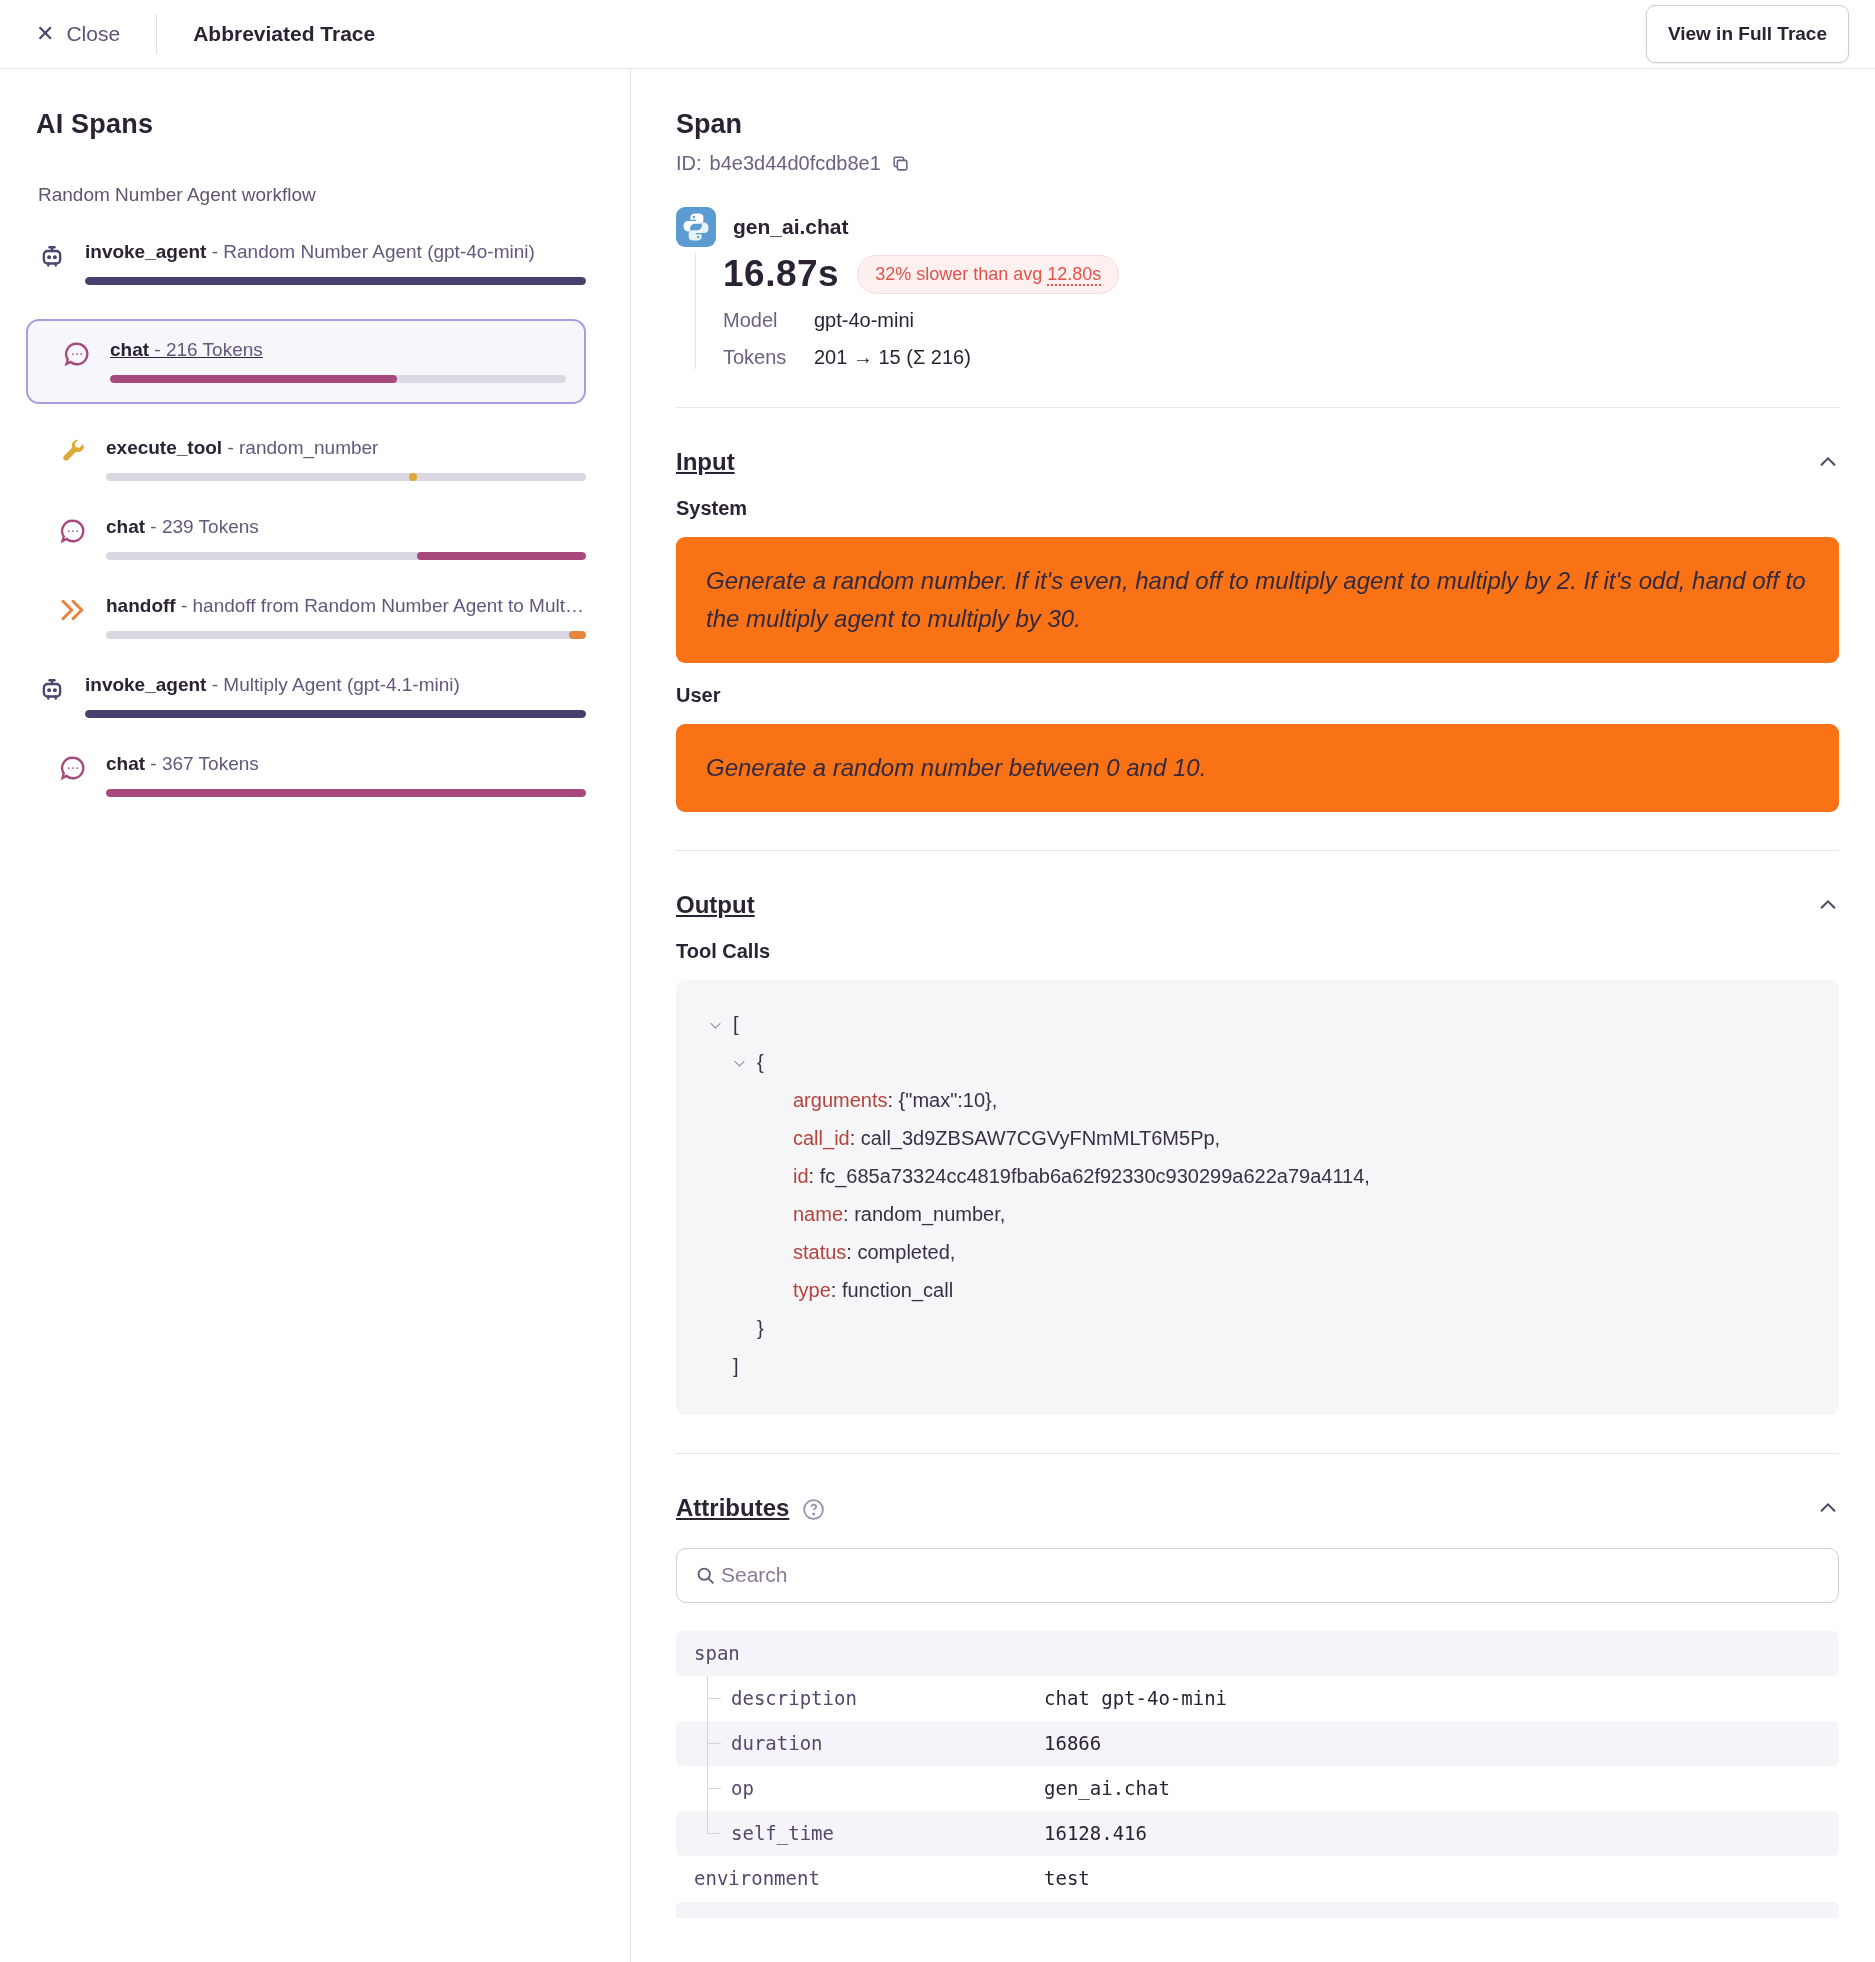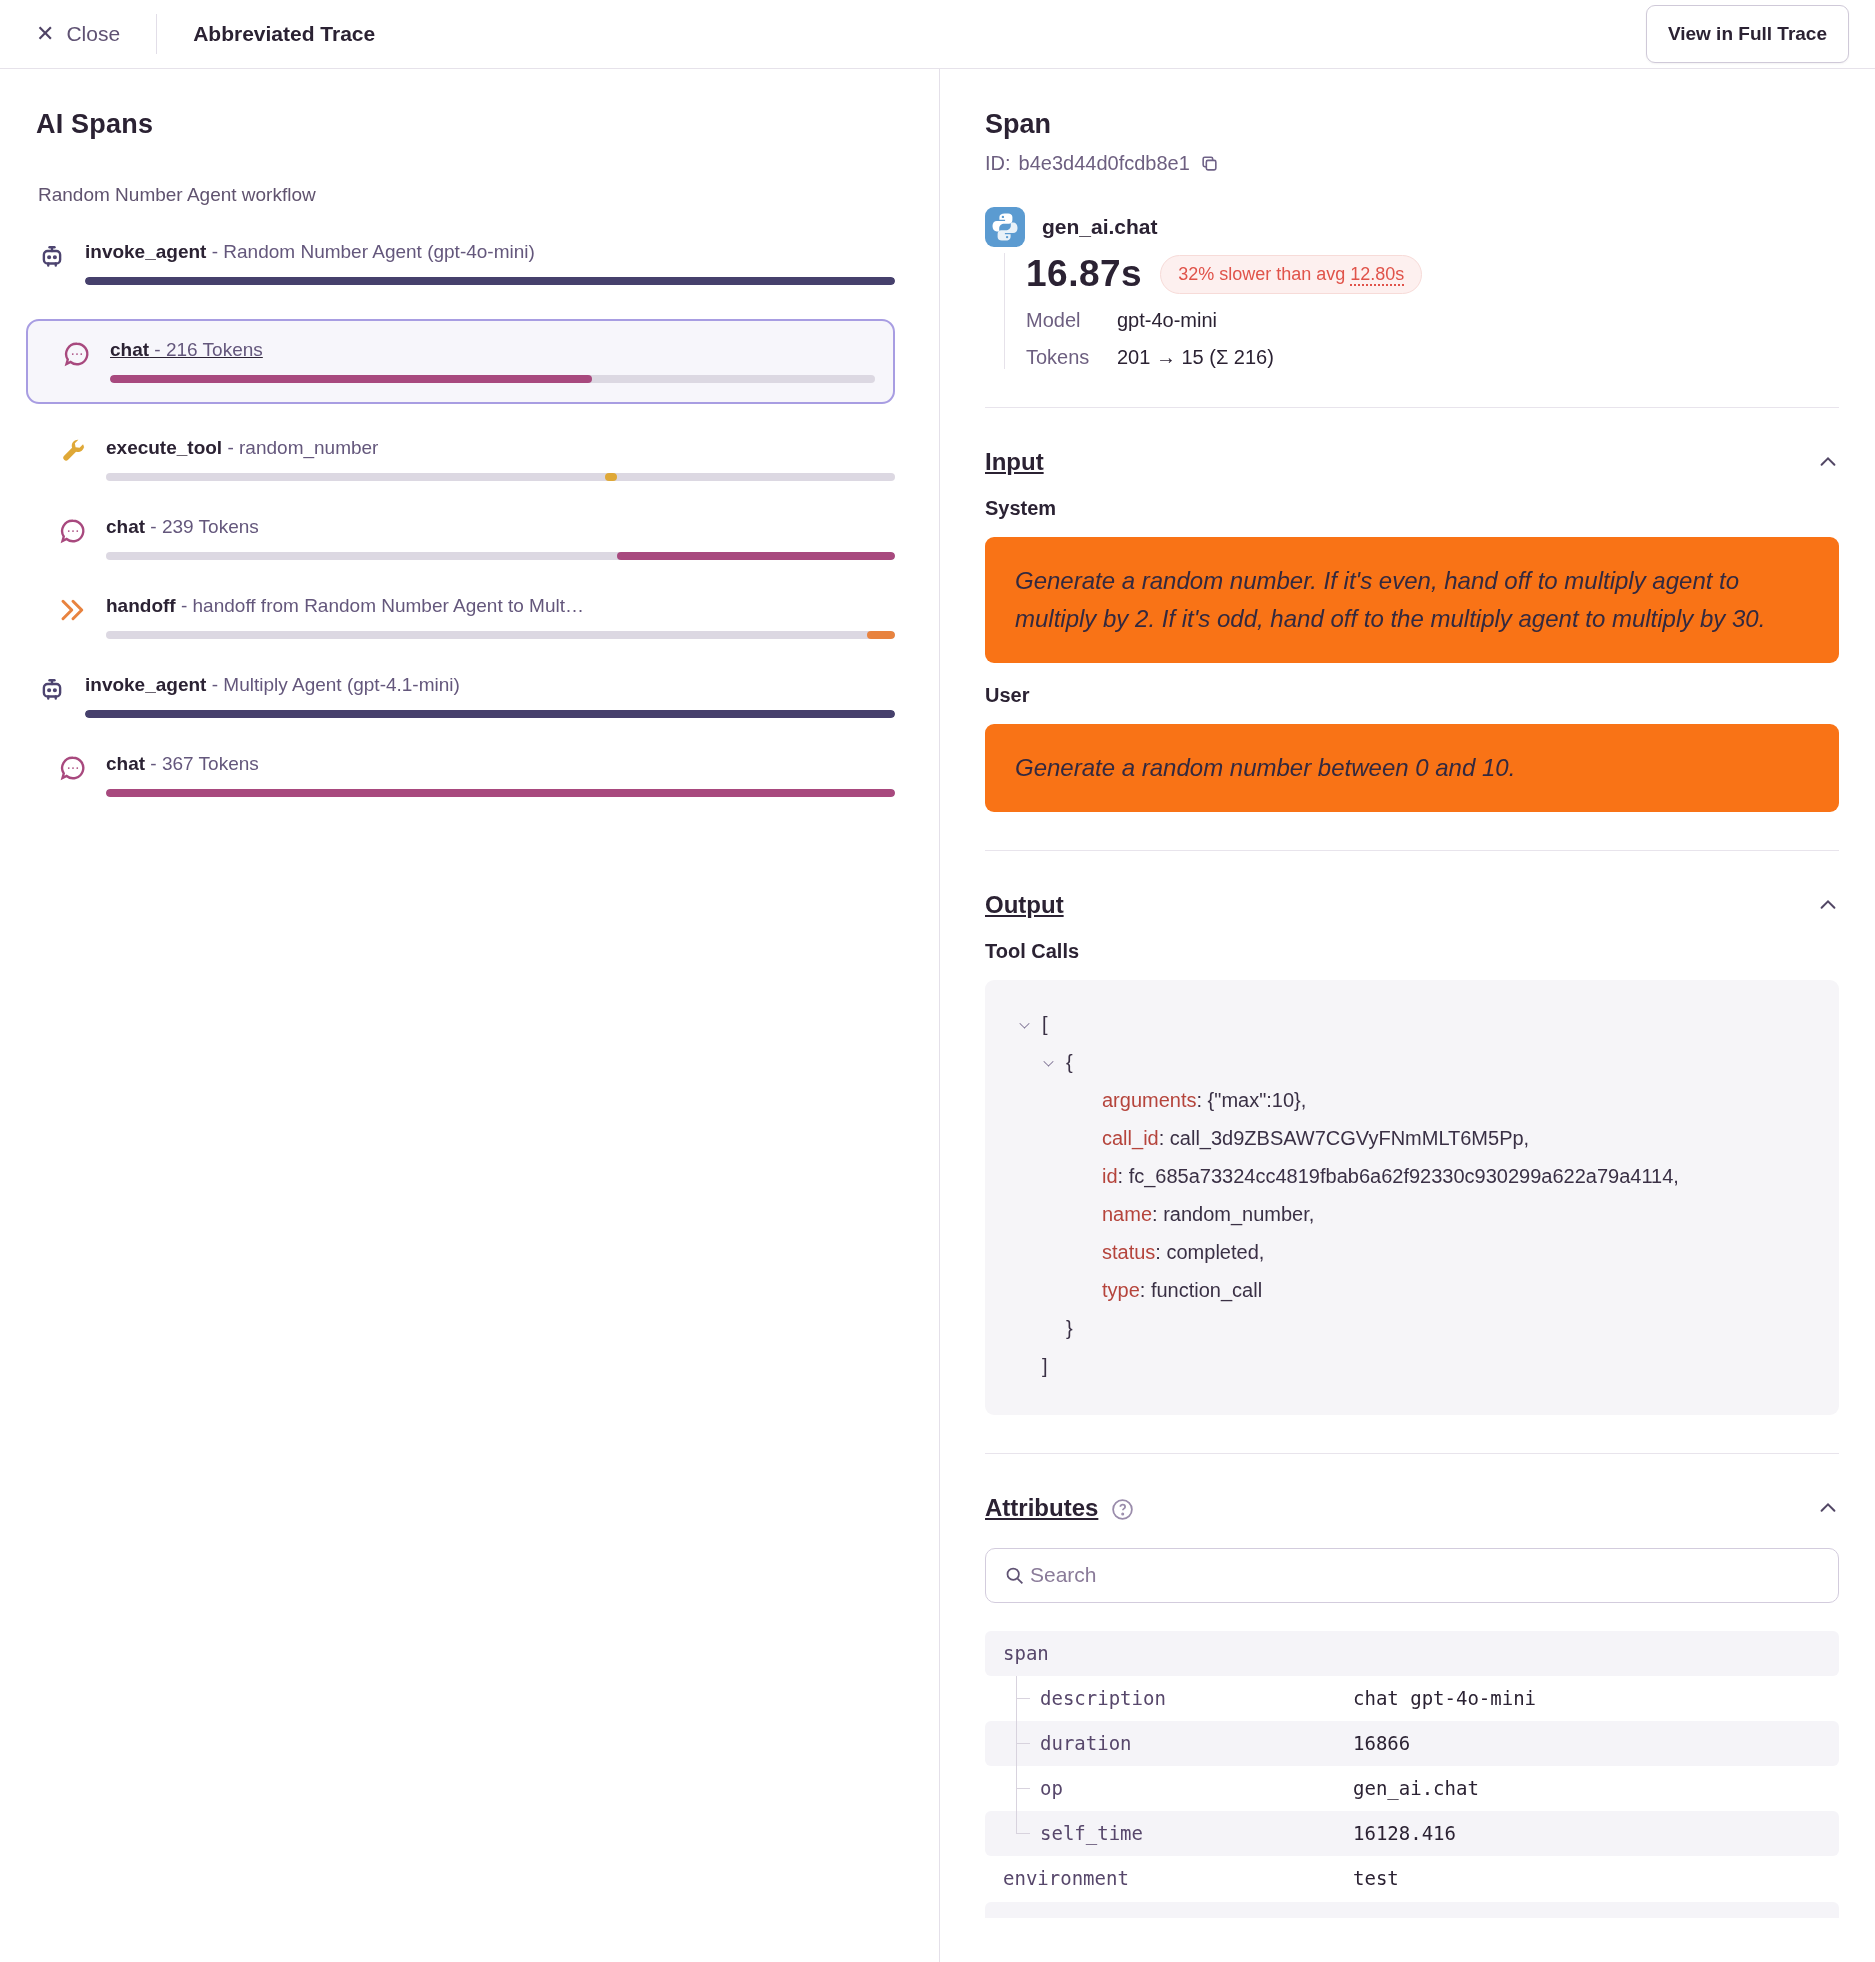--- a/index.html
+++ b/index.html
@@ -11,21 +11,21 @@
   .close-btn { display:flex; align-items:center; gap:12px; color:#5f5273; font-size:21px; cursor:pointer; }
   .close-x { font-size:22px; color:#4f4365; }
   .topbar-sep { width:1px; height:40px; background:#e2dee8; margin:0 36px; }
   .topbar-title { font-size:21px; font-weight:bold; color:#2b2233; }
   .topbar-spacer { flex:1; }
   .full-trace-btn { border:1px solid #cfc9d8; border-radius:9px; background:#fff; padding:17px 21px;
     font-size:19px; font-weight:bold; color:#2b2233; box-shadow:0 1px 2px rgba(43,34,51,.06); cursor:pointer; }
 
   
   .main { display:flex; height:1893px; }
-  .left-panel { width:940px; border-right:1px solid #e4e0e9; padding:34px 44px 0 36px; }
+  .left-panel { width:631px; border-right:1px solid #e4e0e9; padding:34px 44px 0 36px; }
   .right-panel { flex:1; padding:40px 36px 0 45px; overflow:hidden; }
 
   
   .panel-h1 { font-size:27px; font-weight:bold; letter-spacing:0.2px; margin:6px 0 44px; }
   .workflow-label { font-size:19px; color:#60536f; margin:0 0 34px 2px; }
 
   .span-row { display:flex; gap:17px; margin-bottom:34px; cursor:pointer; }
   .span-row.indent1 { margin-left:21px; }
   .row-icon { width:32px; flex:0 0 32px; display:flex; justify-content:center; padding-top:1px; }
   .row-body { flex:1; }
@@ -39,21 +39,21 @@
   .selected-card { border:2px solid #a89de2; background:#f7f6fb; border-radius:13px;
     padding:17px 18px 19px 12px; margin:0 0 32px -10px; }
   .selected-card .span-row { margin-bottom:0;text-decoration:underline; }
 
   
   .detail-h1 { font-size:27px; font-weight:bold; }
   .detail-id { font-size:20px; color:#6d5f80; margin-top:12px; display:flex; align-items:center; gap:8px; }
   .copy-icon { cursor:pointer; margin-left:2px; }
   .op-row { display:flex; gap:17px; margin-top:32px; align-items:center; }
   .op-name { font-size:21px; font-weight:bold; }
-  .detail-metrics { margin-left:19px; border-left:1px solid #e6e2ea; padding-left:21px; margin-top:6px; }
+  .detail-metrics { margin-left:19px; border-left:1px solid #e6e2ea; padding-left:27px; margin-top:6px; }
   .duration-row { display:flex; align-items:center; gap:18px; }
   .duration-val { font-size:37px; font-weight:bold; letter-spacing:0.5px; }
   .perf-badge { background:#fdf0ef; border:1px solid #f7dbd8; color:#e0534a; font-size:18px;
     border-radius:989px; padding:8px 17px; white-space:nowrap; }
   .perf-badge .avg { text-decoration:underline dotted; text-underline-offset:5px; }
   .kv-row { display:flex; margin-top:14px; font-size:20px; }
   .kv-row:first-of-type { margin-top:24px; }
   .kv-key { width:91px; color:#6d5f80; }
   .kv-val { color:#2b2233; }
 

